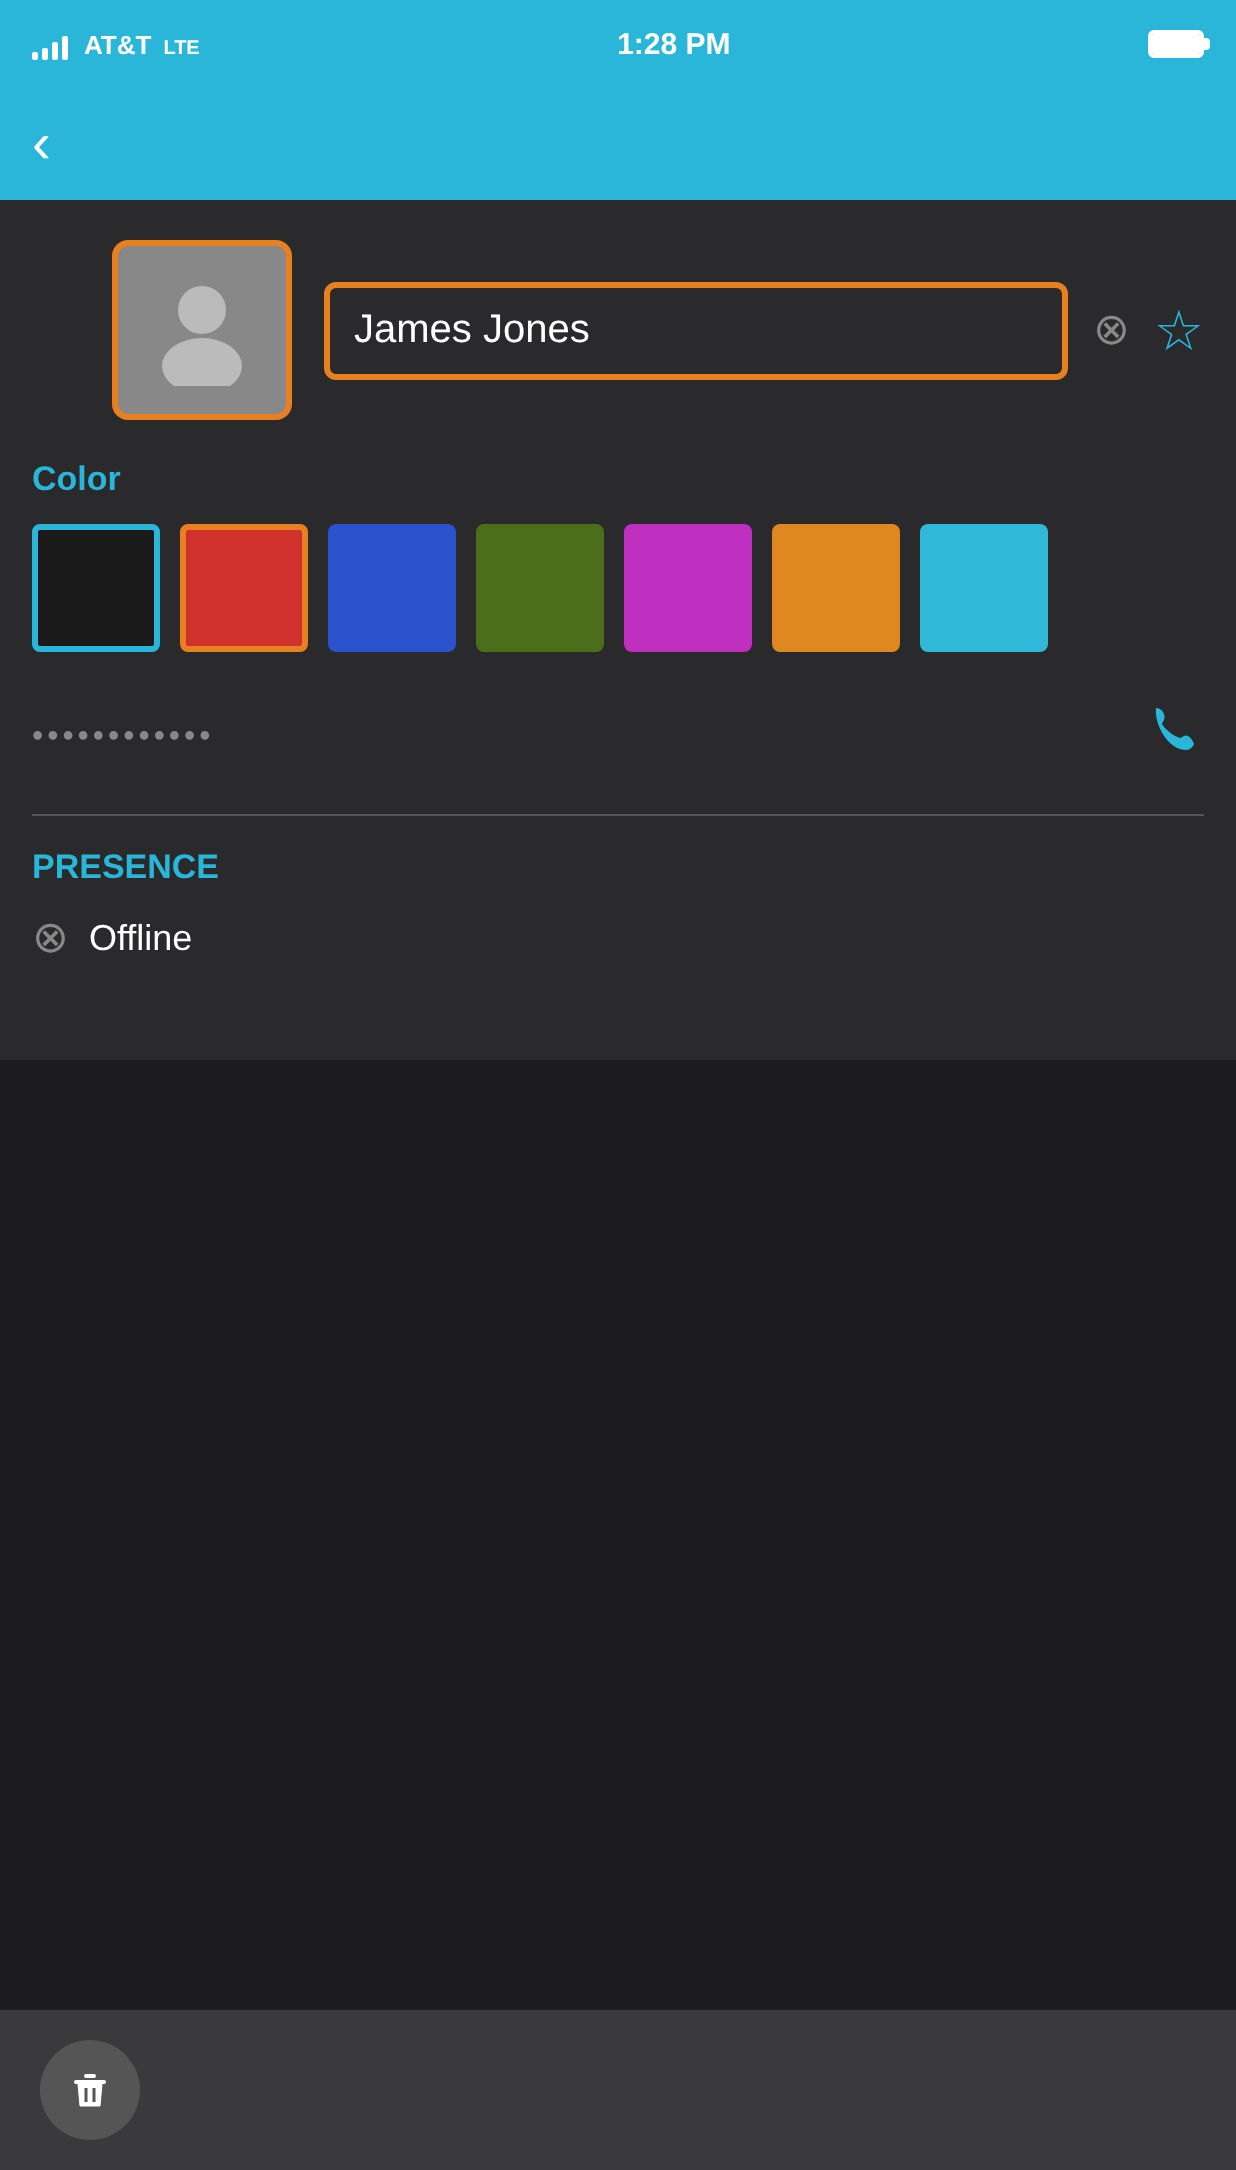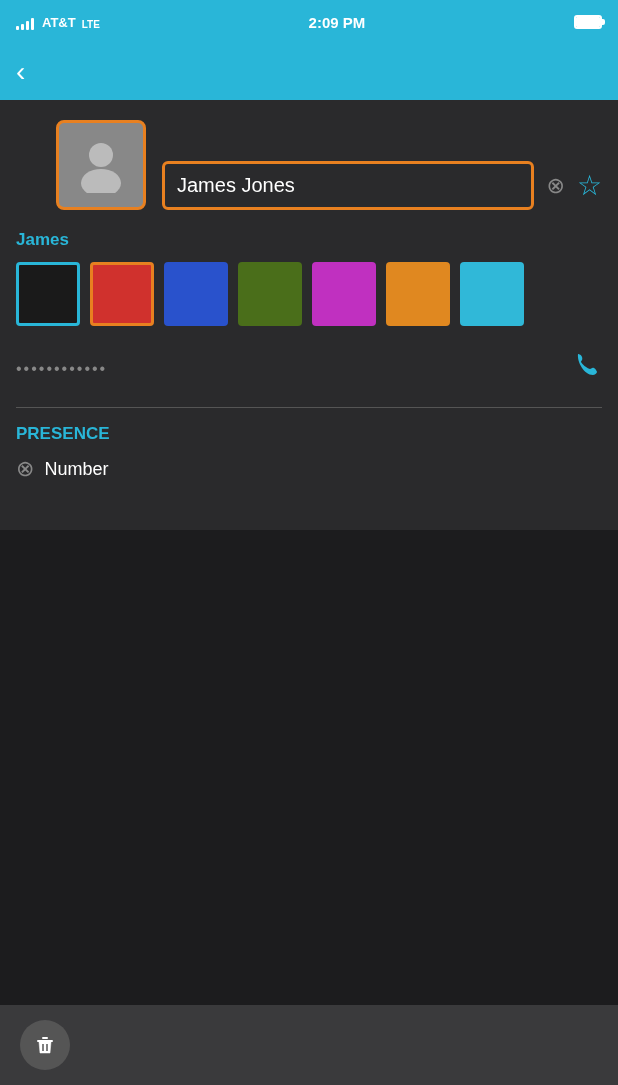--- a/index.html
+++ b/index.html
@@ -86,21 +86,21 @@
     
     .content {
       background: #2a2a2c;
       padding: 20px 16px;
       flex: 1;
     }
 
     
     .contact-header {
       display: flex;
-      align-items: flex-end;
+      align-items: center;
       gap: 16px;
       margin-bottom: 20px;
       padding-left: 40px;
     }
     .avatar-container {
       width: 90px;
       height: 90px;
       border-radius: 8px;
       border: 3px solid #e88020;
       background: #888;
@@ -245,21 +245,21 @@
   <div class="status-left">
     <div class="signal-bars">
       <div class="bar b1"></div>
       <div class="bar b2"></div>
       <div class="bar b3"></div>
       <div class="bar b4"></div>
     </div>
     <span class="carrier-text">AT&amp;T</span>
     <span class="lte-text">LTE</span>
   </div>
-  <div class="status-center">2:09 PM</div>
+  <div class="status-center">1:28 PM</div>
   <div class="status-right">
     <div class="battery">
       <div class="battery-fill"></div>
     </div>
   </div>
 </div>
 
 <div class="nav-bar">
   <span class="nav-back">‹</span>
 </div>
@@ -278,21 +278,21 @@
 
     <div class="name-area">
       <div class="name-input-wrapper">
         <input class="name-input" type="text" value="James Jones" style="">
       </div>
       <span class="clear-btn">⊗</span>
       <span class="star-btn">☆</span>
     </div>
   </div>
 
-  <div class="section-label">James</div>
+  <div class="section-label">Color</div>
   <div class="color-swatches">
     <div class="swatch selected-blue-ring" style="background:#1a1a1a;"></div>
     <div class="swatch selected-orange-ring" style="background:#d0312d;"></div>
     <div class="swatch" style="background:#2952cc;"></div>
     <div class="swatch" style="background:#4a6e1a;"></div>
     <div class="swatch" style="background:#c030c0;"></div>
     <div class="swatch" style="background:#e08820;"></div>
     <div class="swatch" style="background:#30b8d8;"></div>
   </div>
 
@@ -304,21 +304,21 @@
       </svg>
     </span>
   </div>
 
   <hr class="divider-line">
 
   <div class="presence-section">
     <div class="section-label">PRESENCE</div>
     <div class="presence-status">
       <span class="offline-icon">⊗</span>
-      <span>Number</span>
+      <span>Offline</span>
     </div>
   </div>
 
 </div>
 
 <div class="bottom-bar">
   <div class="delete-btn">
     <svg width="22" height="22" viewBox="0 0 22 22" fill="white">
       <rect x="3" y="6" width="16" height="2" rx="1"></rect>
       <rect x="8" y="3" width="6" height="2" rx="1"></rect>

